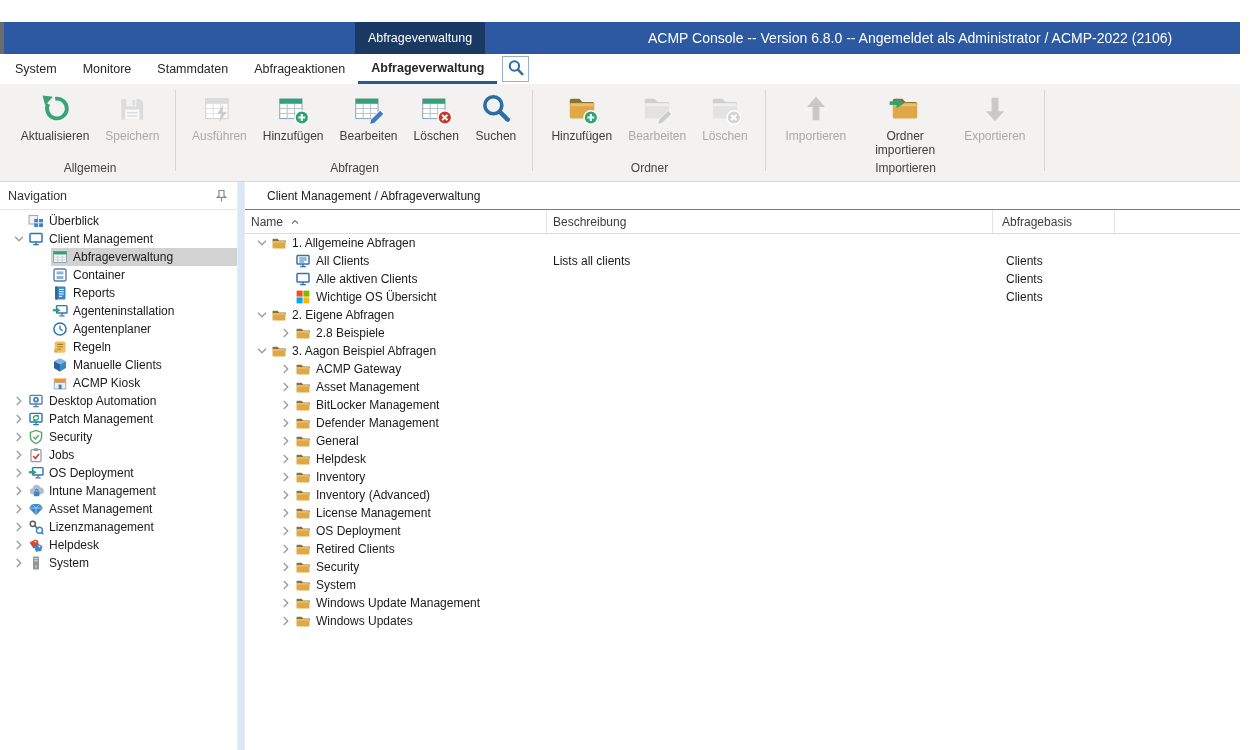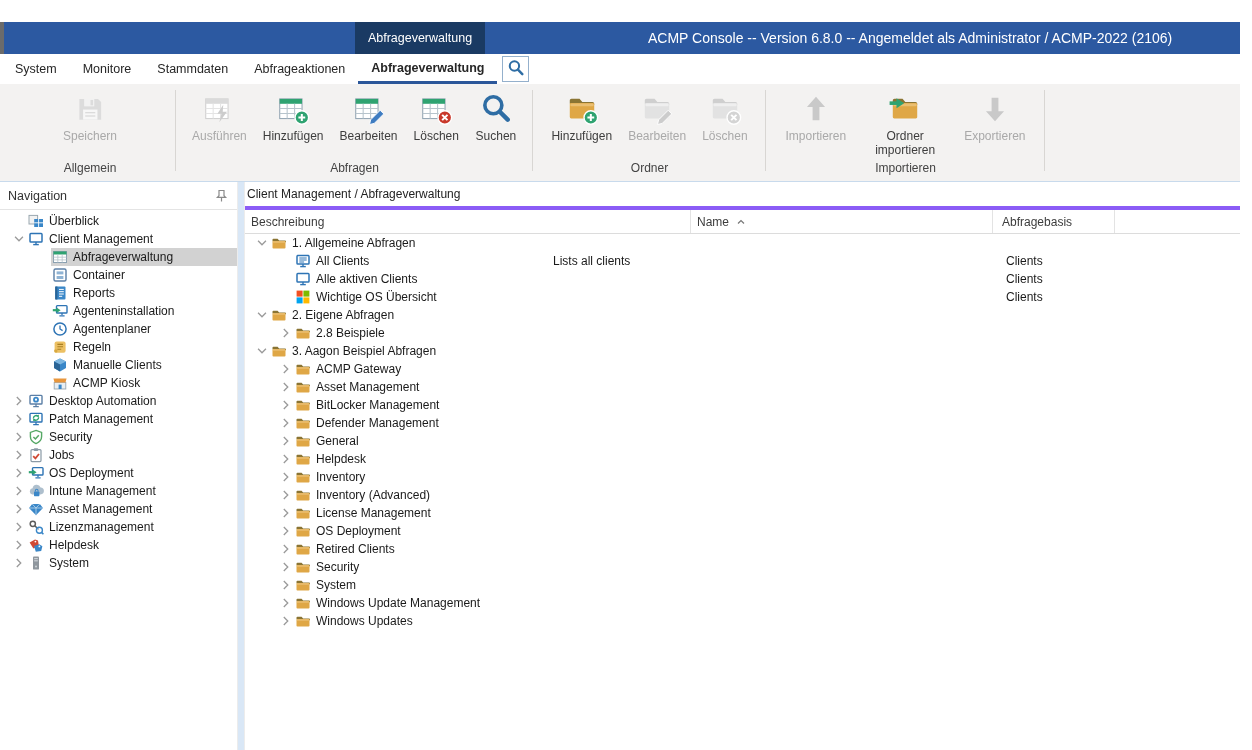--- a/index.html
+++ b/index.html
@@ -49,22 +49,22 @@
   .nrow{ height:18px; display:flex; align-items:center; padding-left:10px; font-size:12px; color:#1a1a1a; cursor:default; }
   .nrow.lvl1{ padding-left:34px; }
   .chev{ width:17px; height:16px; flex:none; display:flex; align-items:center; justify-content:center; }
   .chev svg{ width:14px; height:14px; }
   .nrow-inner{ display:flex; align-items:center; flex:1; height:100%; }
   .nrow-inner.selected{ background:#d2d2d2; }
   .ticon{ width:16px; height:16px; flex:none; margin:0 5px 0 1px; }
   .ticon svg{ width:16px; height:16px; display:block; }
 
   
-  .breadcrumb{ height:28px; display:flex; align-items:center; padding-left:2px; font-size:12px; color:#222;
-               border-bottom:4px solid #8b5cf6; }
+  .breadcrumb{ height:28px; display:flex; align-items:center; padding-left:22px; font-size:12px; color:#222;
+               border-bottom:1px solid #8b5cf6; }
   .thead{ height:24px; display:flex; font-size:12px; color:#3c3c3c; border-bottom:1px solid #dcdcdc; }
   .th{ display:flex; align-items:center; padding-left:6px; height:100%; border-right:1px solid #e3e3e3; }
   .th-name{ width:302px; }
   .th-desc{ width:446px; }
   .th-basis{ width:122px; padding-left:9px; }
   .th-fill{ flex:1; border-right:none; }
   .sort-ind{ margin-left:6px; width:12px; height:12px; }
   .trow{ height:18px; display:flex; align-items:center; font-size:12px; color:#1a1a1a; cursor:default; }
   .td-name{ width:302px; display:flex; align-items:center; height:100%; overflow:hidden; padding-left:8px; }
   .td-desc{ width:446px; padding-left:6px; overflow:hidden; white-space:nowrap; }
@@ -94,20 +94,27 @@
         <span><svg viewBox="0 0 16 16" width="100%" height="100%">
             <circle cx="7" cy="6.6" r="4.4" fill="none" stroke="#2e6da4" stroke-width="1.9"></circle>
             <path d="M10.3 10 L14.4 14.2" stroke="#2e6da4" stroke-width="2.3" stroke-linecap="round"></path>
           </svg></span>
       </div>
     </div>
 
   <div class="ribbon">
       <div class="rgroup" style="width: 172px;">
         <div class="rgroup-buttons">
+          <div class="rbtn">
+            <span class="ricon"><svg viewBox="0 0 32 32" width="100%" height="100%">
+                <path d="M9.6 11.2 A9.3 9.3 0 1 0 16.2 6.4" fill="none" stroke="#3aa375" stroke-width="3.6"></path>
+                <path d="M4.2 3.2 L14 4.4 L6.8 12.4 Z" fill="#3aa375"></path>
+              </svg></span>
+            <div class="rlabel">Aktualisieren</div>
+          </div>
           <div class="rbtn disabled">
             <span class="ricon"><svg viewBox="0 0 32 32" width="100%" height="100%">
                 <path d="M6 6.5 h17.5 l3 3 V26 H6 z" fill="#dcdcdc"></path>
                 <rect x="10.5" y="6.5" width="9.5" height="7" fill="#f2f2f2"></rect>
                 <rect x="16.5" y="7.5" width="2.4" height="5" fill="#dcdcdc"></rect>
                 <rect x="9.5" y="16.5" width="13.5" height="9.5" fill="#f7f7f7"></rect>
                 <path d="M11.5 19.5 h9.5 M11.5 22.5 h9.5" stroke="#d2d2d2"></path>
               </svg></span>
             <div class="rlabel">Speichern</div>
           </div>
@@ -550,30 +557,30 @@
             </div>
           </div>
         </div>
     </div>
 
     <div class="splitter"></div>
 
     <div class="content">
       <div class="breadcrumb">Client Management / Abfrageverwaltung</div>
       <div class="thead">
-        <div class="th th-desc">
-          <span>Beschreibung</span>
-        </div>
         <div class="th th-name">
           <span>Name</span>
           <span class="sort-ind">
             <svg viewBox="0 0 12 12">
                 <polyline points="3,7.5 6,4.5 9,7.5" fill="none" stroke="#777" stroke-width="1.2"></polyline>
               </svg>
           </span>
+        </div>
+        <div class="th th-desc">
+          <span>Beschreibung</span>
         </div>
         <div class="th th-basis">
           <span>Abfragebasis</span>
         </div>
         <div class="th th-fill"></div>
       </div>
       <div class="tbody">
           <div class="trow">
             <div class="td-name">
               <span class="indent" style="width: 0px;"></span>

